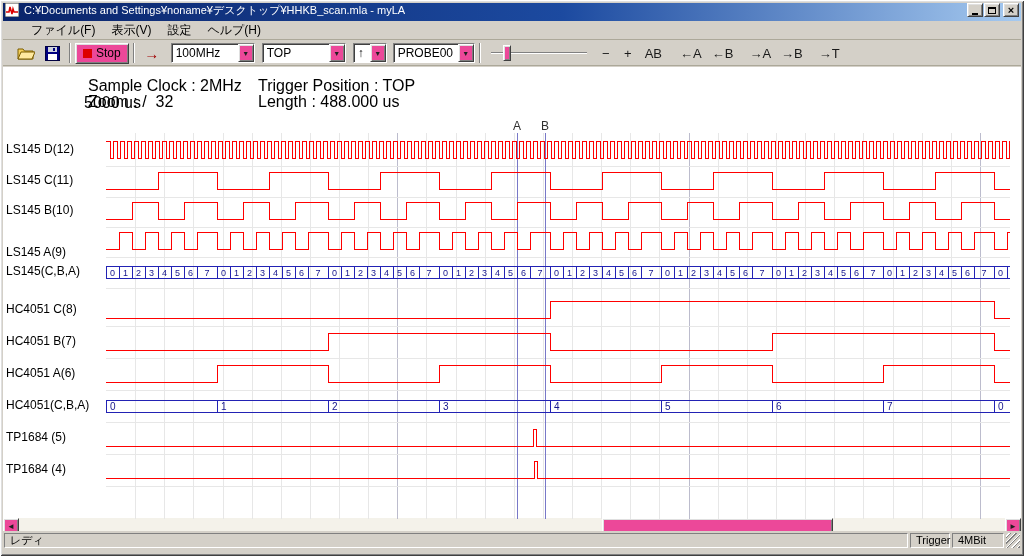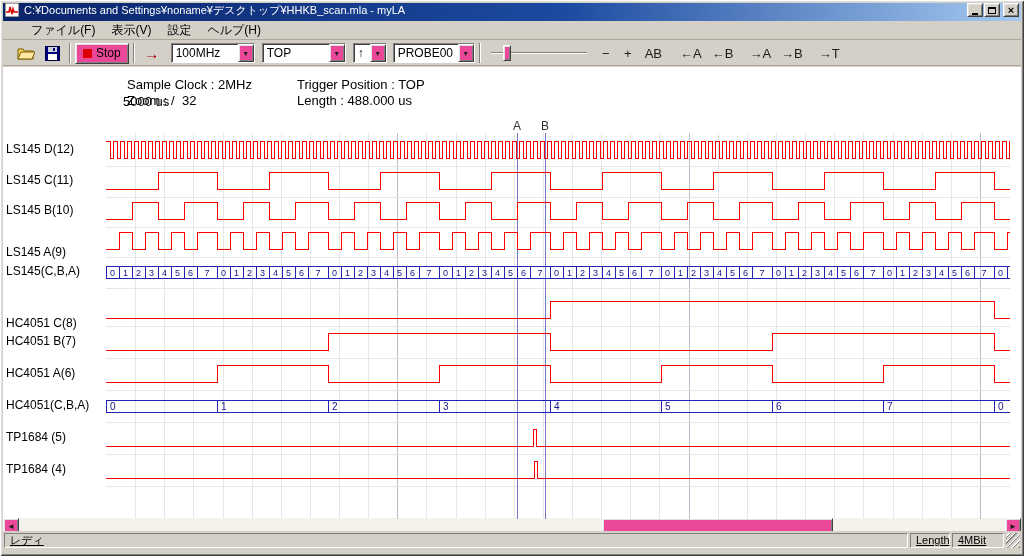--- a/index.html
+++ b/index.html
@@ -36,32 +36,32 @@
   .combo{height:20px;display:flex;align-items:stretch;background:#fff;border:1px solid;
     border-color:#808080 #fff #fff #808080;box-shadow:inset 1px 1px 0 #404040;}
   .combo-text{flex:1;font-size:12px;padding:2px 3px 0 4px;white-space:pre;overflow:hidden;}
   .combo-btn{width:16px;display:flex;align-items:center;justify-content:center;font-size:7px;color:#202020;}
   .w84{width:84px;} .w34{width:34px;} .w82{width:82px;}
   .ml6{margin-left:6px;} .ml7{margin-left:7px;} .ml2{margin-left:2px;} .ml8{margin-left:8px;} .ml10{margin-left:10px;}
   .slider{position:relative;width:96px;height:22px;margin:0 8px 0 6px;}
   .slider-track{position:absolute;left:0;right:0;top:10px;height:0;border-top:1px solid #808080;border-bottom:1px solid #fff;}
   .slider-thumb{position:absolute;left:12px;top:3px;width:8px;height:16px;}
   .client{position:absolute;left:3px;top:67px;width:1018px;height:451px;background:#fff;}
-  .info-text{position:absolute;font-size:13px;white-space:pre;z-index:2;margin-left:39px;}
+  .info-text{position:absolute;font-size:16px;white-space:pre;z-index:2;}
   .ch-label{position:absolute;left:6px;font-size:12px;white-space:pre;z-index:2;}
   .cursor-label{position:absolute;font-size:12px;color:#303030;z-index:2;}
   #wavesvg{position:absolute;left:106px;top:133px;width:904px;height:386px;z-index:1;}
   #wavesvg text{font-family:"Liberation Sans","DejaVu Sans",sans-serif;}
   .hscroll{position:absolute;left:3px;top:518px;width:1018px;height:17px;background:#f4f2ea;}
   .scroll-arrow{position:absolute;top:0;width:16px;height:17px;display:flex;align-items:center;justify-content:center;
     font-size:8px;color:#202020;}
   .scroll-arrow.left{left:0;} .scroll-arrow.right{right:0;}
   .scroll-thumb{position:absolute;left:599px;top:0;width:231px;height:17px;}
   .statusbar{position:absolute;left:3px;top:531px;width:1018px;height:17px;background:#d4d0c8;
-    display:flex;align-items:center;padding:1px 1px 0 1px;text-decoration:underline;}
+    display:flex;align-items:center;padding:1px 1px 0 1px;}
   .spanel{height:15px;border:1px solid;border-color:#808080 #fff #fff #808080;
     font-size:11px;display:flex;align-items:center;padding:0 5px;margin-right:2px;white-space:pre;}
   .grow{flex:1;}
   .grip{width:14px;height:15px;background:repeating-linear-gradient(135deg,transparent 0 2px,#fff 2px 3px,#808080 3px 4px);}
 </style>
 </head>
 <body>
 
 <div class="screen">
 
@@ -151,21 +151,21 @@
   <div class="info-text" style="left:88px;top:93px;">Zoom : /  32</div>
   <div class="info-text" style="left:258px;top:93px;">Length : 488.000 us</div>
   <div class="info-text" style="left:84px;top:94px;text-align:center;">5000 us</div>
 
   <div>
       <div class="ch-label" style="top: 142px;">LS145 D(12)</div>
       <div class="ch-label" style="top: 173px;">LS145 C(11)</div>
       <div class="ch-label" style="top: 203px;">LS145 B(10)</div>
       <div class="ch-label" style="top: 233px; margin-top: 12px;">LS145 A(9)</div>
       <div class="ch-label" style="top: 264px;">LS145(C,B,A)</div>
-      <div class="ch-label" style="top: 316px;">HC4051 C(8)</div>
+      <div class="ch-label" style="top: 302px;">HC4051 C(8)</div>
       <div class="ch-label" style="top: 334px;">HC4051 B(7)</div>
       <div class="ch-label" style="top: 366px;">HC4051 A(6)</div>
       <div class="ch-label" style="top: 398px;">HC4051(C,B,A)</div>
       <div class="ch-label" style="top: 430px;">TP1684 (5)</div>
       <div class="ch-label" style="top: 462px;">TP1684 (4)</div>
     </div>
 
   <div class="cursor-label" style="left:513px;top:119px;">A</div>
   <div class="cursor-label" style="left:541px;top:119px;">B</div>
 
@@ -376,18 +376,18 @@
     </svg>
 
   <div class="hscroll">
     <div class="scroll-arrow raised left">◄</div>
     <div class="scroll-thumb raised"></div>
     <div class="scroll-arrow raised right">►</div>
   </div>
 
   <div class="statusbar">
     <div class="spanel grow">レディ</div>
-    <div class="spanel" style="width:40px;">Length</div>
+    <div class="spanel" style="width:40px;">Trigger</div>
     <div class="spanel" style="width:52px;">4MBit</div>
     <div class="grip"></div>
   </div>
 
 </div>
 
 </body></html>

